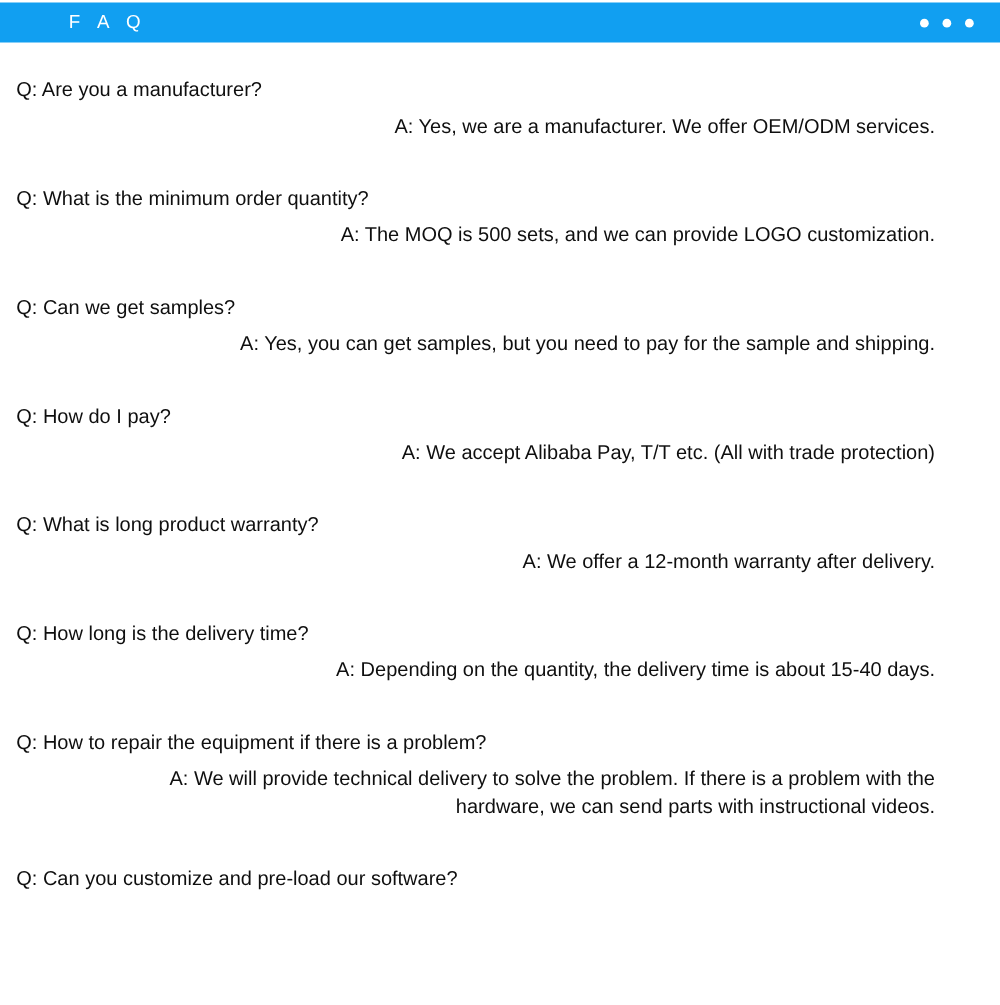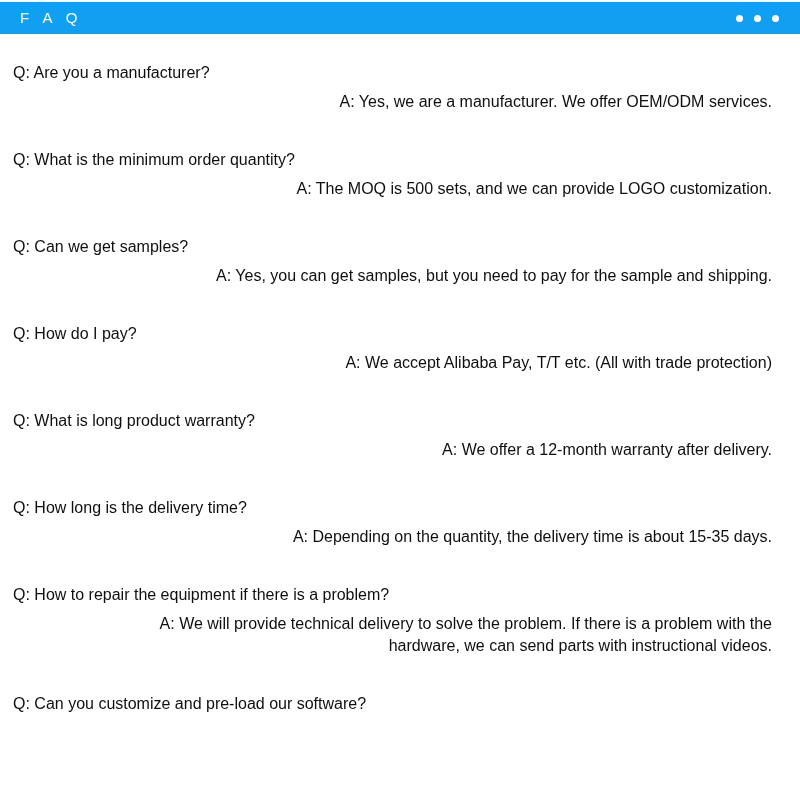--- a/index.html
+++ b/index.html
@@ -22,36 +22,37 @@
     justify-content: space-between;
     padding: 0 21px 0 20px;
   }
   .header-title {
     color: #ffffff;
     font-size: 15px;
     letter-spacing: 5px;
     font-weight: 400;
     line-height: 32px;
     white-space: nowrap;
+    margin-left: 35px;
   }
   .ellipsis {
     display: flex;
     align-items: center;
     gap: 11px;
     cursor: pointer;
     padding: 4px 0;
   }
   .ellipsis .dot {
     width: 7px;
     height: 7px;
     border-radius: 50%;
     background: #ffffff;
   }
   .faq-list {
-    padding: 28px 28px 0 13px;
+    padding: 28px 52px 0 13px;
   }
   .qa-pair { margin: 0 0 36px 0; }
   .qa-pair p {
     margin: 0;
     font-size: 16px;
     line-height: 22px;
     color: var(--ink);
   }
   .qa-question { margin-bottom: 7px !important; }
   .qa-answer { white-space: pre-line; text-align: right; }
@@ -89,21 +90,21 @@
     <p class="qa-answer">A: We accept Alibaba Pay, T/T etc. (All with trade protection)</p>
   </div>
 
   <div class="qa-pair">
     <p class="qa-question">Q: What is long product warranty?</p>
     <p class="qa-answer">A: We offer a 12-month warranty after delivery.</p>
   </div>
 
   <div class="qa-pair">
     <p class="qa-question">Q: How long is the delivery time?</p>
-    <p class="qa-answer">A: Depending on the quantity, the delivery time is about 15-35 days.</p>
+    <p class="qa-answer">A: Depending on the quantity, the delivery time is about 15-40 days.</p>
   </div>
 
   <div class="qa-pair">
     <p class="qa-question">Q: How to repair the equipment if there is a problem?</p>
     <p class="qa-answer">A: We will provide technical delivery to solve the problem. If there is a problem with the
 hardware, we can send parts with instructional videos.</p>
   </div>
 
   <div class="qa-pair">
     <p class="qa-question">Q: Can you customize and pre-load our software?</p>

